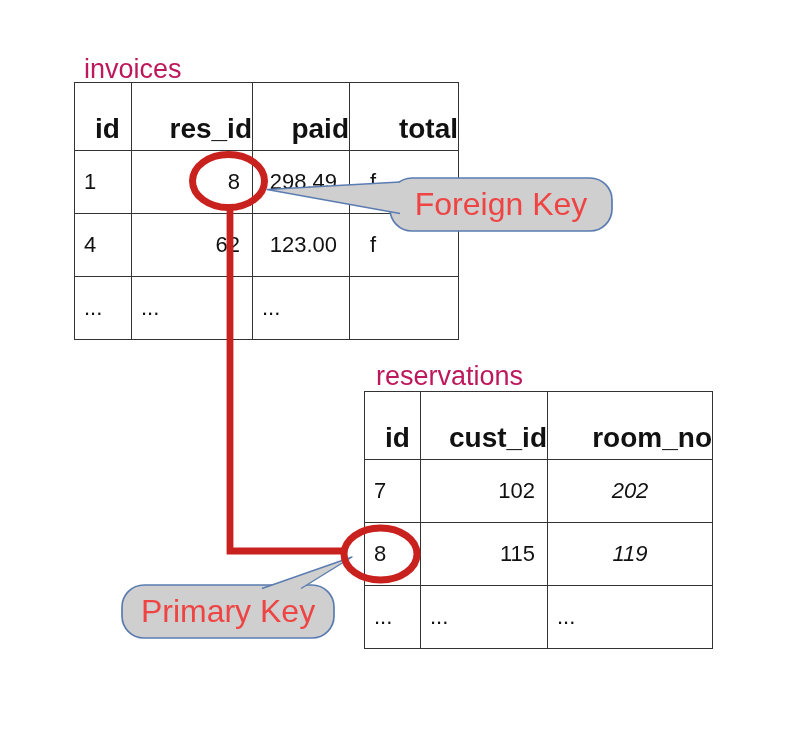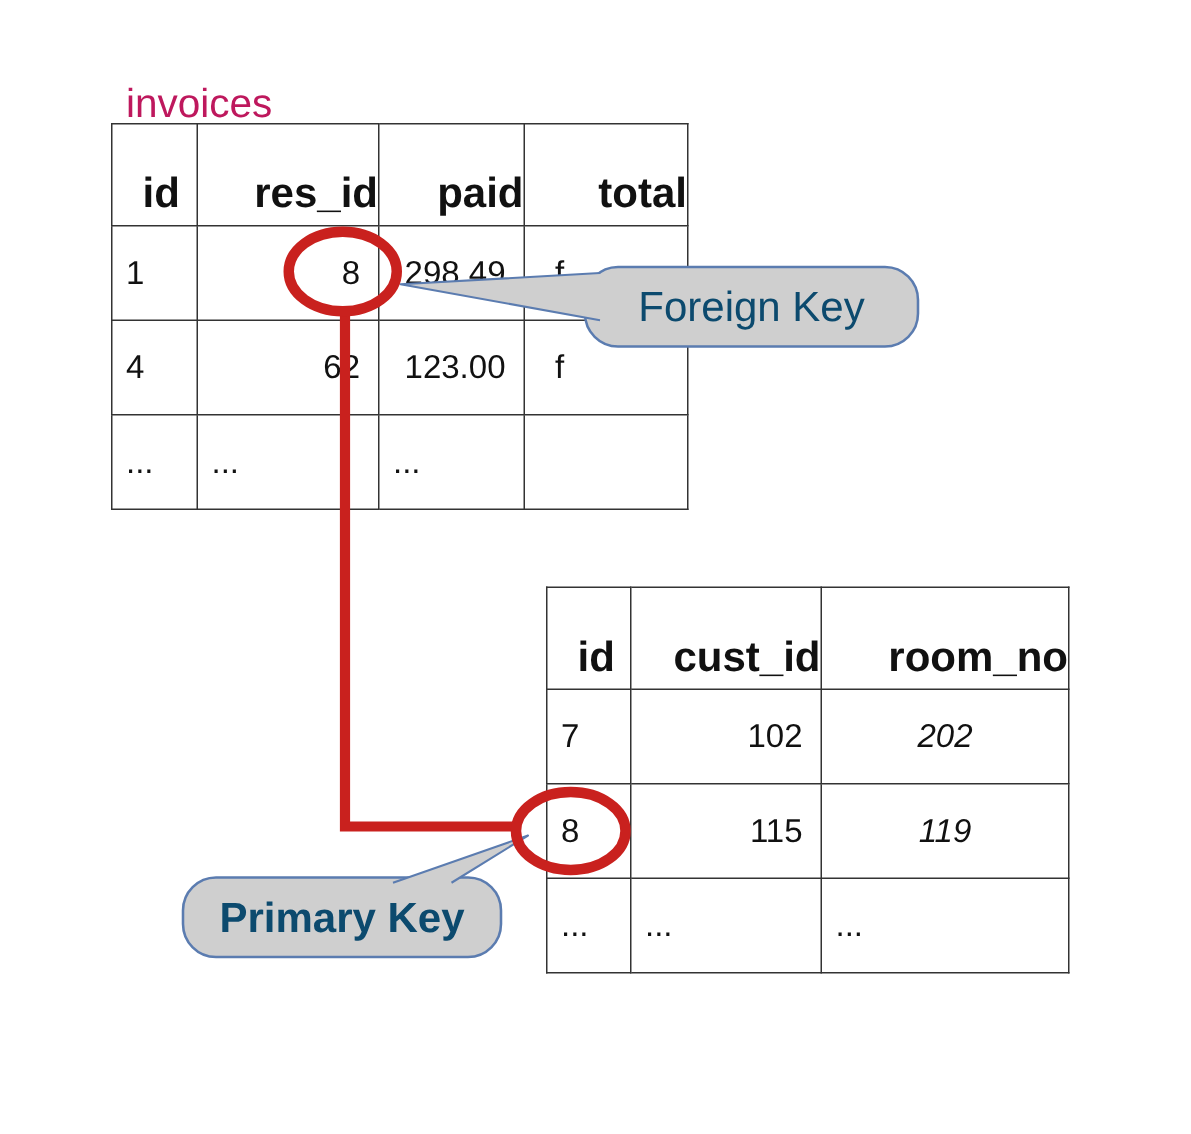--- a/index.html
+++ b/index.html
@@ -22,21 +22,21 @@
   }
   .dbt th.hfirst{text-align:left;padding-left:20px;}
   .dbt td{font-size:22px;height:62px;vertical-align:middle;padding:0;}
   td.al{text-align:left;padding-left:9px;}
   td.al2{text-align:left;padding-left:20px;}
   td.ar{text-align:right;padding-right:12px;}
   td.ac{text-align:center;font-style:italic;}
   svg.overlay{position:absolute;left:0;top:0;pointer-events:none;}
   .callout-label{
     position:absolute;display:flex;align-items:center;justify-content:center;
-    font-size:28px;color:#0c4a6e;pointer-events:none;white-space:nowrap;
+    font-size:32px;color:#ef4444;pointer-events:none;white-space:nowrap;
   }
 </style>
 </head>
 <body>
 
 <div class="stage">
 
   <div class="tbl-title" style="left:84px;top:56px;">invoices</div>
 
   <table class="dbt" style="left:74px;top:82px;width:384px;">
@@ -69,20 +69,21 @@
       </tr>
       <tr>
         <td class="al">...</td>
         <td class="al">...</td>
         <td class="al">...</td>
         <td class="al"></td>
       </tr>
     </tbody>
   </table>
 
+  <div class="tbl-title" style="left:376px;top:363px;">reservations</div>
 
   <table class="dbt" style="left:364px;top:391px;width:348px;">
     <colgroup>
         <col style="width:56px">
         <col style="width:127px">
         <col style="width:165px">
       </colgroup>
     <thead>
       <tr>
         <th class="hfirst">id</th>
@@ -116,15 +117,15 @@
 
     <rect x="122" y="585" width="212" height="53" rx="22" stroke-width="1.7" fill="#cfcfcf" stroke="#5b7cb0"></rect>
     <path d="M 262 588.5 L 352 557 L 301 588.5" stroke-width="1.4" stroke-linejoin="round" fill="#cfcfcf" stroke="#5b7cb0"></path>
 
     <path d="M 230 204 L 230 551 L 345 551" fill="none" stroke-width="6.8" stroke-linejoin="miter" stroke="#c9211e"></path>
     <ellipse cx="228.5" cy="181" rx="36" ry="26.5" fill="none" stroke-width="7" stroke="#c9211e"></ellipse>
     <ellipse cx="380.5" cy="554" rx="36.5" ry="26" fill="none" stroke-width="7" stroke="#c9211e"></ellipse>
   </svg>
 
   <div class="callout-label" style="left:390px;top:178px;width:222px;height:53px;">Foreign Key</div>
-  <div class="callout-label" style="left:122px;top:585px;width:212px;height:53px;font-weight:bold;">Primary Key</div>
+  <div class="callout-label" style="left:122px;top:585px;width:212px;height:53px;">Primary Key</div>
 
 </div>
 
 </body></html>

